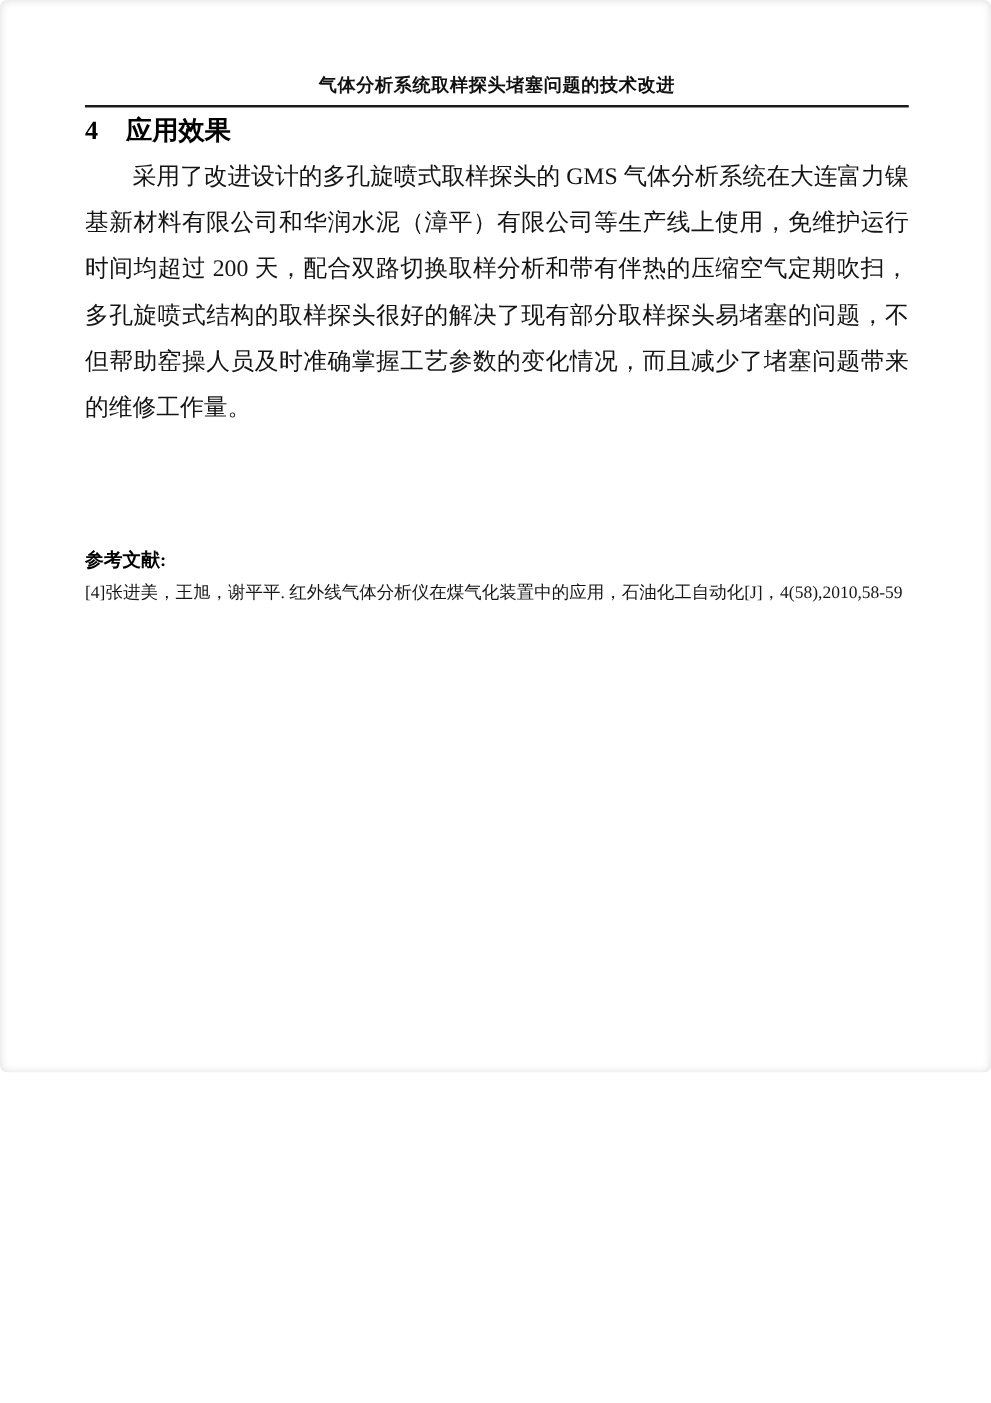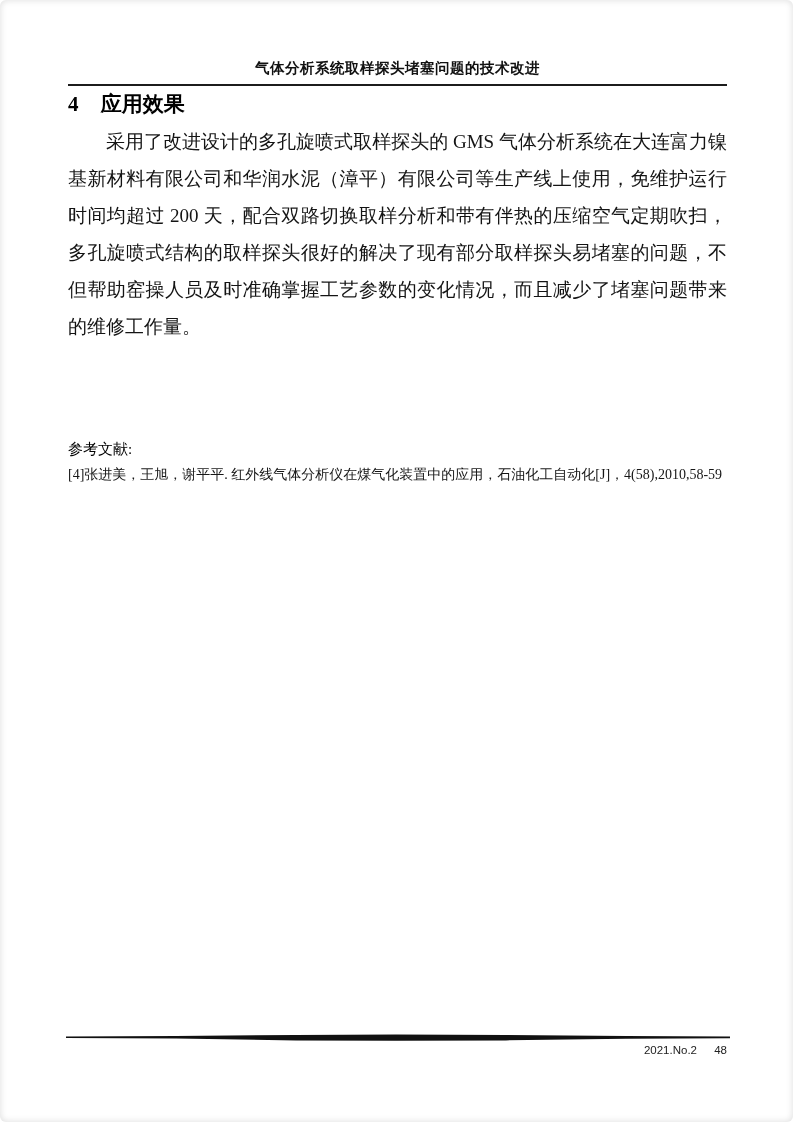--- a/index.html
+++ b/index.html
@@ -4,21 +4,21 @@
 <style>
   * { margin: 0; padding: 0; box-sizing: border-box; }
   html, body { background: #ffffff; }
   body {
     font-family: "Liberation Serif", "DejaVu Serif", serif;
     color: #1a1a1a;
   }
   .page {
     position: relative;
     width: 793px;
-    height: 1122px;
+    height: 858px;
     margin: 0 auto;
     background: #ffffff;
     border-radius: 6px;
     box-shadow: inset 0 0 7px rgba(0,0,0,0.14);
     overflow: hidden;
   }
   
   .running-title {
     position: absolute;
     top: 59px;
@@ -64,21 +64,21 @@
   }
   
   .references {
     position: absolute;
     top: 438px;
     left: 68px;
     width: 660px;
   }
   .references-heading {
     font-size: 15px;
-    font-weight: normal;
+    font-weight: bold;
     line-height: 22px;
     margin-bottom: 3px;
     color: #000;
   }
   .reference-item {
     font-size: 14px;
     line-height: 24.8px;
     text-align: justify;
     color: #161616;
   }

